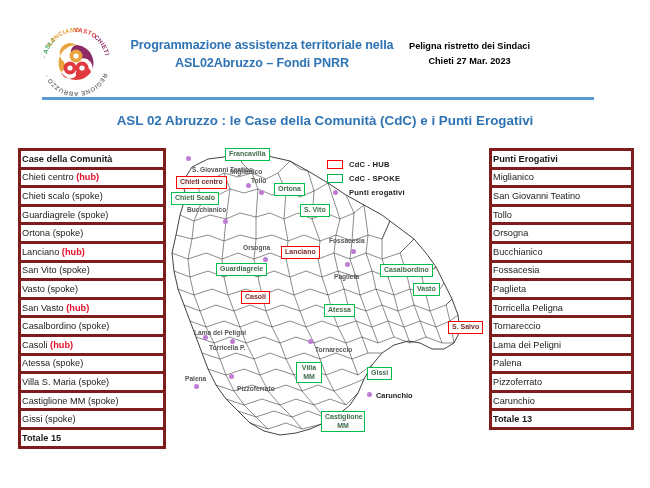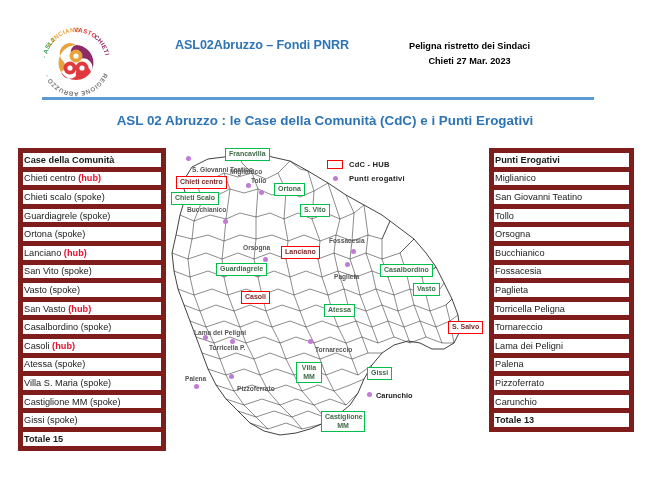--- a/index.html
+++ b/index.html
@@ -42,21 +42,21 @@
 
   
   .slide-title {
     position:absolute; left:0; top:113px; width:650px;
     text-align:center; color:#2E74B5; font-weight:bold; font-size:13.4px;
   }
 
   
   .tbl { position:absolute; border-collapse:collapse; }
   .tbl td {
-    border:5px solid #7f1d1d;
+    border:3px solid #7f1d1d;
     padding:1px 1px;
     font-size:9.2px; color:#1a1a1a;
     height:18.6px; vertical-align:middle;
     white-space:nowrap;
     background:#fff;
   }
   .tbl td.hdr { font-weight:bold; }
   .tbl td.tot { font-weight:bold; }
   .hub { color:#E8112D; font-weight:bold; }
 
@@ -146,20 +146,21 @@
           <circle cx="6" cy="5" r="6.5" fill="#E03A3E"></circle>
           <circle cx="0" cy="-7" r="6.5" fill="#E8A33D"></circle>
           <circle cx="-6" cy="5" r="2.6" fill="#fff"></circle>
           <circle cx="6" cy="5" r="2.6" fill="#fff"></circle>
           <circle cx="0" cy="-7" r="2.6" fill="#fff"></circle>
         </g>
       </svg>
     </div>
 
     <div class="header-title">
+      <div>Programmazione assistenza territoriale nella</div>
       <div>ASL02Abruzzo – Fondi PNRR</div>
     </div>
 
     <div class="header-sub">
       <div>Peligna ristretto dei Sindaci</div>
       <div>Chieti  27 Mar.  2023</div>
     </div>
 
 
     <div class="header-rule"></div>
@@ -375,20 +376,24 @@
     <span class="mlabel spoke" style="left:153px; top:268px; white-space:pre-line; width:44px;">Castiglione
 MM</span>
   </div>
 
   <div class="legend">
     <div class="row">
       <span class="sw hub-sw"></span>
       <span class="lbl">CdC - HUB</span>
     </div>
     <div class="row">
+      <span class="sw spoke-sw"></span>
+      <span class="lbl">CdC - SPOKE</span>
+    </div>
+    <div class="row">
       <span class="dotwrap">
           <span class="dot"></span>
         </span>
       <span class="lbl">Punti erogativi</span>
     </div>
   </div>
 
 </div>
 
 </body></html>

